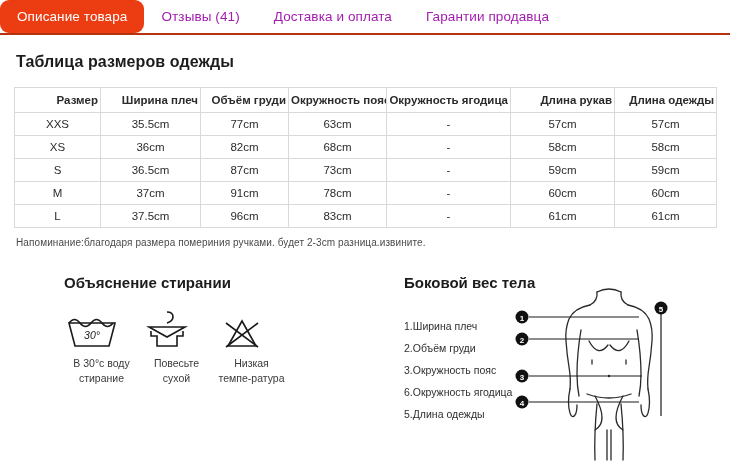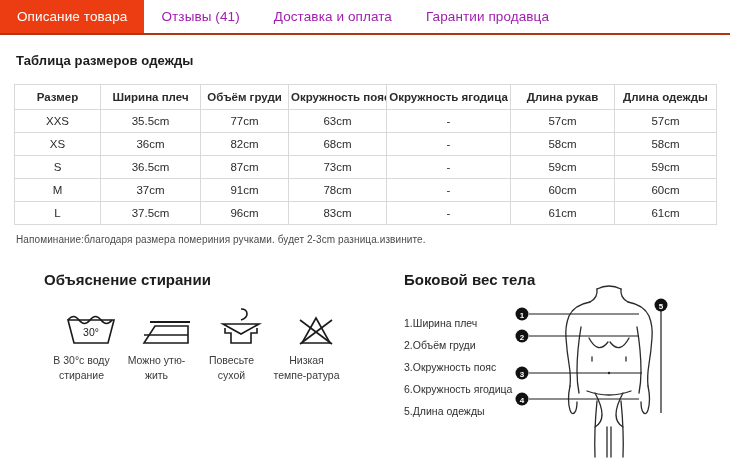--- a/index.html
+++ b/index.html
@@ -30,25 +30,26 @@
     padding: 0 17px;
     font-size: 13.5px;
     color: #a21caf;
     white-space: nowrap;
     cursor: pointer;
     letter-spacing: .1px;
   }
   .tab.active {
     background: #ec3c12;
     color: #ffffff;
+    border-radius: 9px;
   }
 
   
   .page-title {
-    font-size: 13px;
+    font-size: 16px;
     font-weight: bold;
     color: #1c1c1c;
     margin: 18px 0 16px 16px;
     letter-spacing: .1px;
   }
 
   
   .table-wrap {
     margin: 13px 14px 0 14px;
   }
@@ -65,20 +66,21 @@
     color: #2b2b2b;
     height: 22px;
     padding: 0 2px;
     background: #ffffff;
     overflow: hidden;
     white-space: nowrap;
   }
   table.size-table th {
     font-weight: bold;
     height: 24px;
+    text-align: right;
   }
   .col-size    { width: 86px; }
   .col-shoulder{ width: 100px; }
   .col-bust    { width: 88px; }
   .col-waist   { width: 98px; }
   .col-hip     { width: 124px; }
   .col-sleeve  { width: 104px; }
   .col-length  { width: 102px; }
 
   .note {
@@ -96,37 +98,38 @@
   }
   .panel-title {
     font-size: 15px;
     font-weight: bold;
     color: #1c1c1c;
   }
 
   
   .wash-block {
     position: absolute;
-    left: 44px;
+    left: 64px;
     top: 0;
     width: 300px;
   }
   .wash-icons {
     display: flex;
     margin-top: 22px;
   }
   .wash-item {
     width: 75px;
     text-align: center;
   }
   .wash-item .glyph {
     height: 36px;
     display: flex;
     align-items: flex-end;
-    justify-content: flex-end;
+    justify-content: flex-start;
+    font-style: italic;
   }
   .wash-item .caption {
     margin-top: 7px;
     font-size: 10.5px;
     color: #3a3a3a;
     line-height: 15px;
     padding: 0 3px;
   }
 
   
@@ -261,30 +264,20 @@
         <div class="glyph">
           <svg width="56" height="34" viewBox="0 0 56 34">
             <path d="M5 8 L51 8 L45 31 L11 31 Z" fill="none" stroke="#1a1a1a" stroke-width="1.6"></path>
             <path d="M5 8 q5.5 -7 11 0 q5.5 7 11 0 q5.5 -7 11 0 q5.5 7 11 0" fill="none" stroke="#1a1a1a" stroke-width="1.6"></path>
             <text x="28" y="24" text-anchor="middle" font-family="'Liberation Sans',sans-serif" font-size="10.5" fill="#1a1a1a">30°</text>
           </svg>
         </div>
         <div class="caption">В 30°с воду стирание</div>
       </div>
 
-      <div class="wash-item">
-        <div class="glyph">
-          <svg width="56" height="34" viewBox="0 0 56 34">
-            <path d="M6 31 L50 31 L50 14 L17 14 Z" fill="none" stroke="#1a1a1a" stroke-width="1.6"></path>
-            <line x1="6" y1="23" x2="50" y2="23" stroke="#1a1a1a" stroke-width="1.6"></line>
-            <line x1="12" y1="10" x2="52" y2="10" stroke="#1a1a1a" stroke-width="1.8"></line>
-          </svg>
-        </div>
-        <div class="caption">Можно утю-жить</div>
-      </div>
 
       <div class="wash-item">
         <div class="glyph">
           <svg width="56" height="40" viewBox="0 0 56 40">
             <path d="M28 3 q6 0 6 5 q0 4 -6 6" fill="none" stroke="#1a1a1a" stroke-width="1.6"></path>
             <path d="M10 18 L46 18 L28 28 Z" fill="none" stroke="#1a1a1a" stroke-width="1.6"></path>
             <path d="M12 22 L12 27 L18 27 L18 37 L38 37 L38 27 L44 27 L44 22" fill="none" stroke="#1a1a1a" stroke-width="1.6"></path>
           </svg>
         </div>
         <div class="caption">Повесьте сухой</div>

